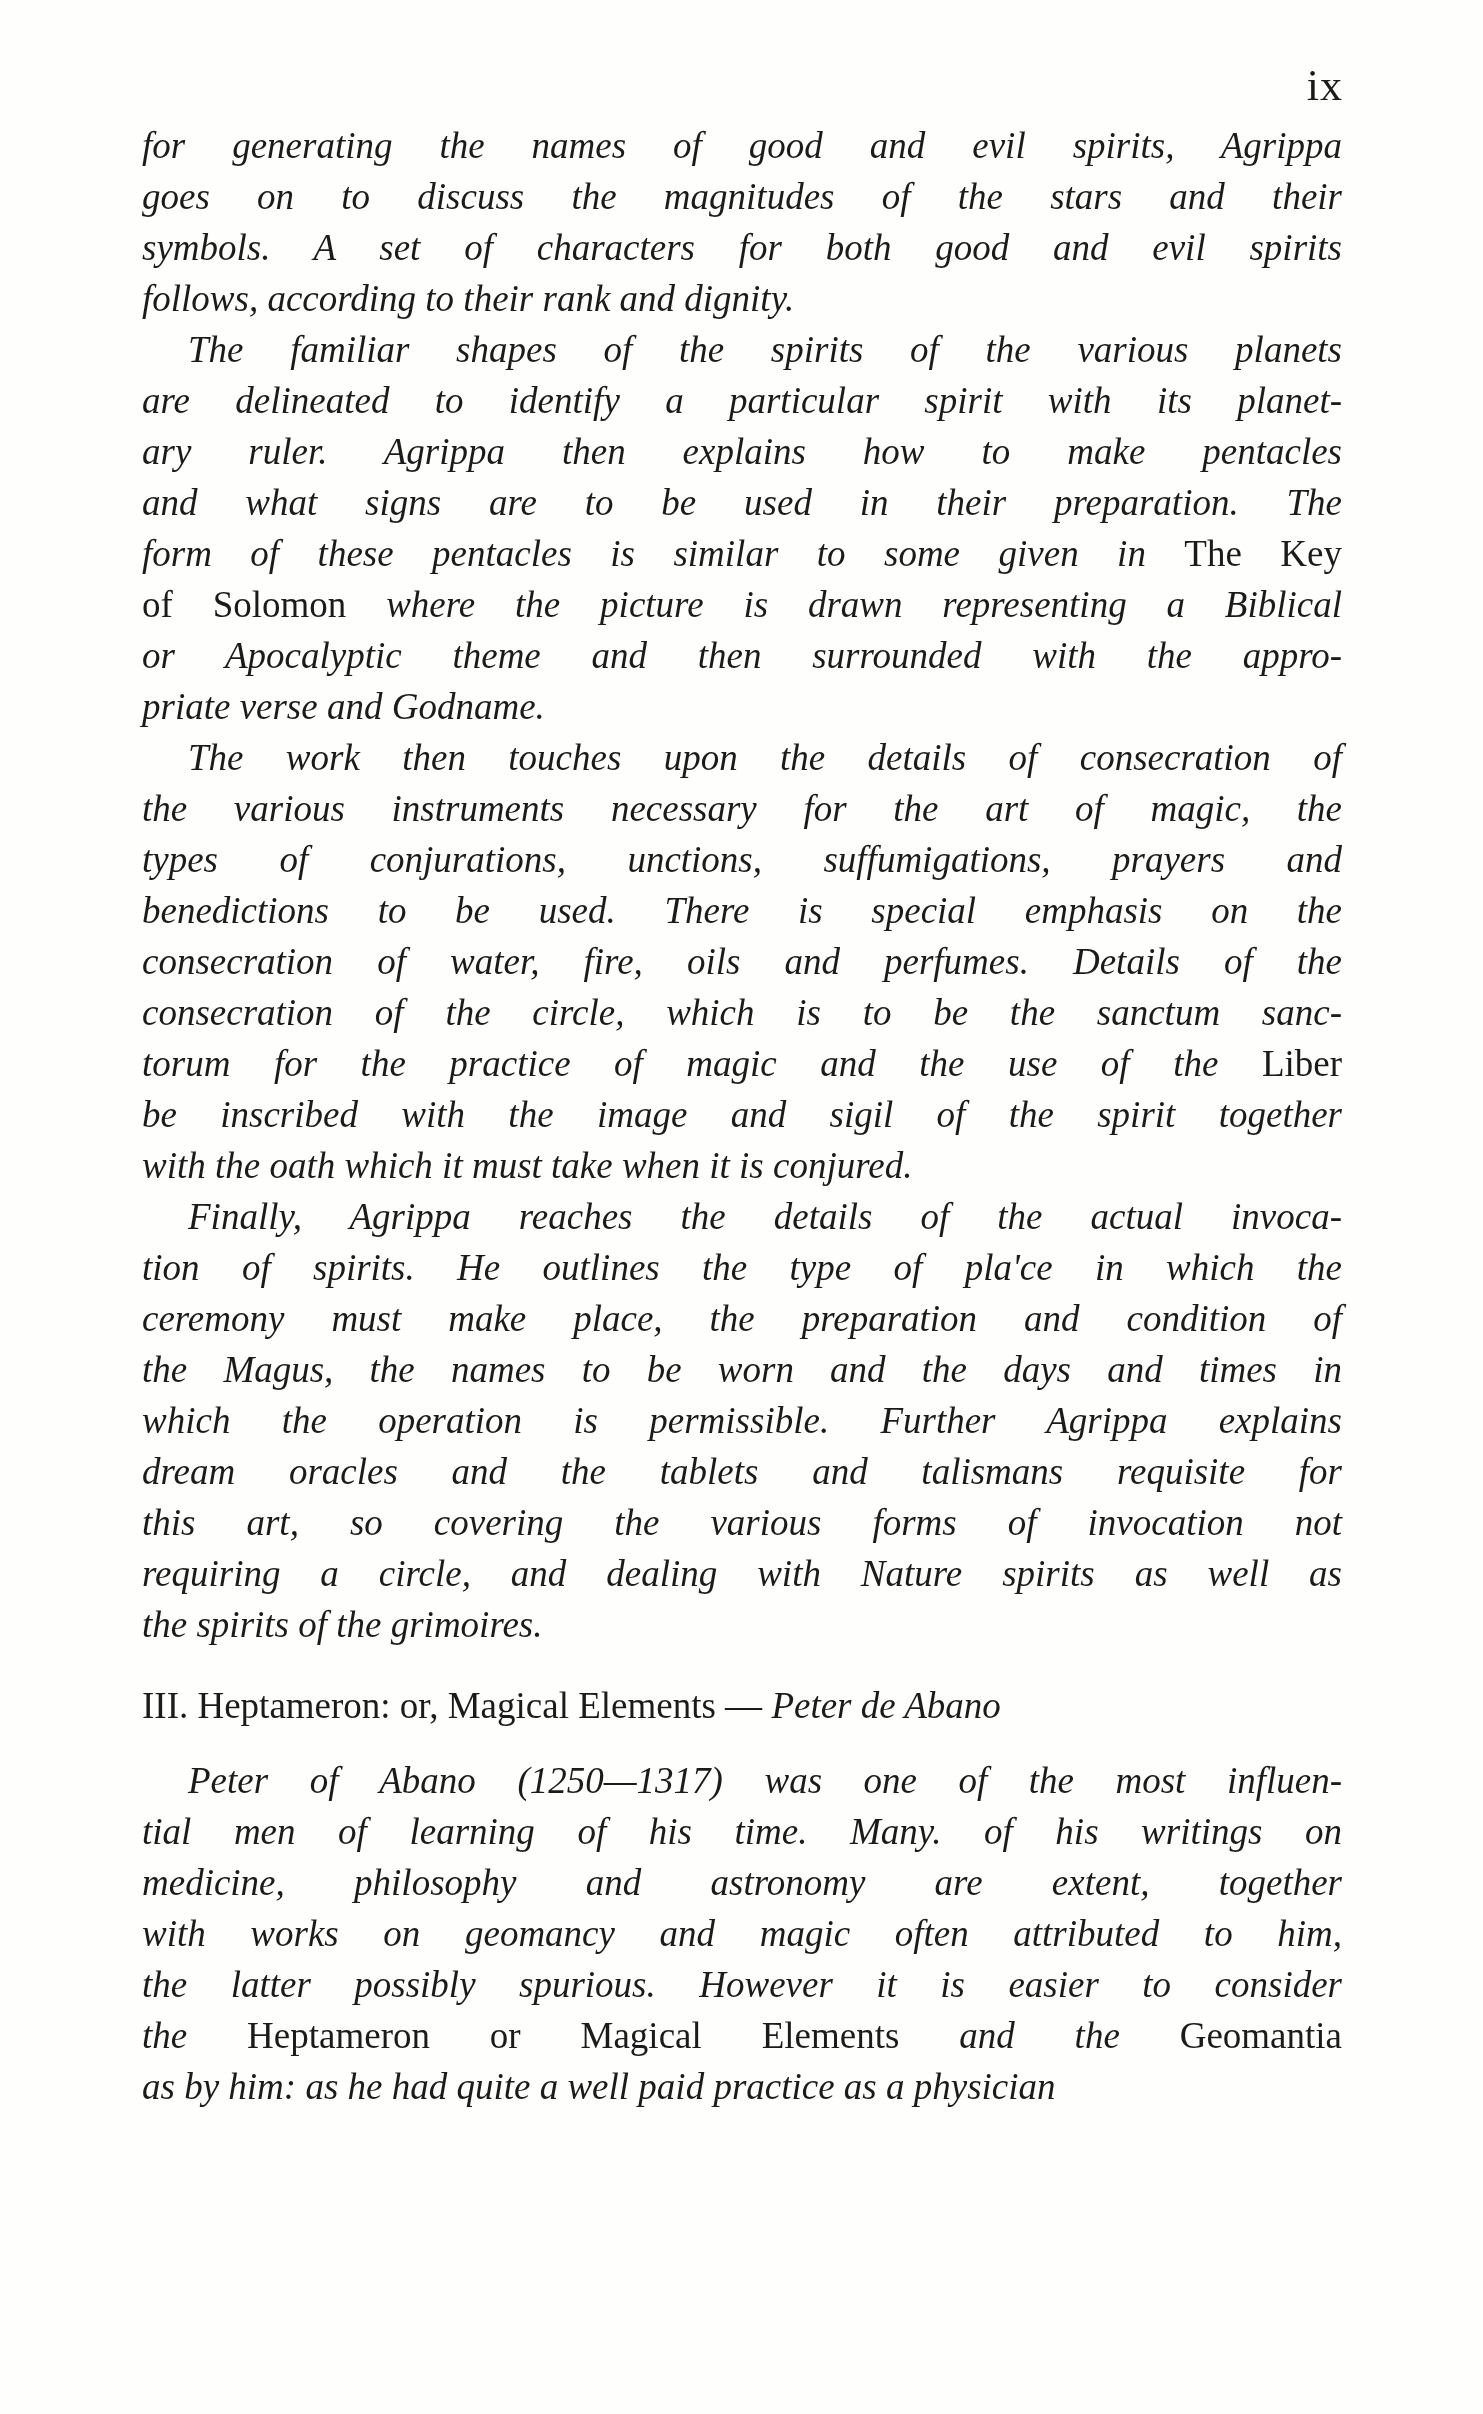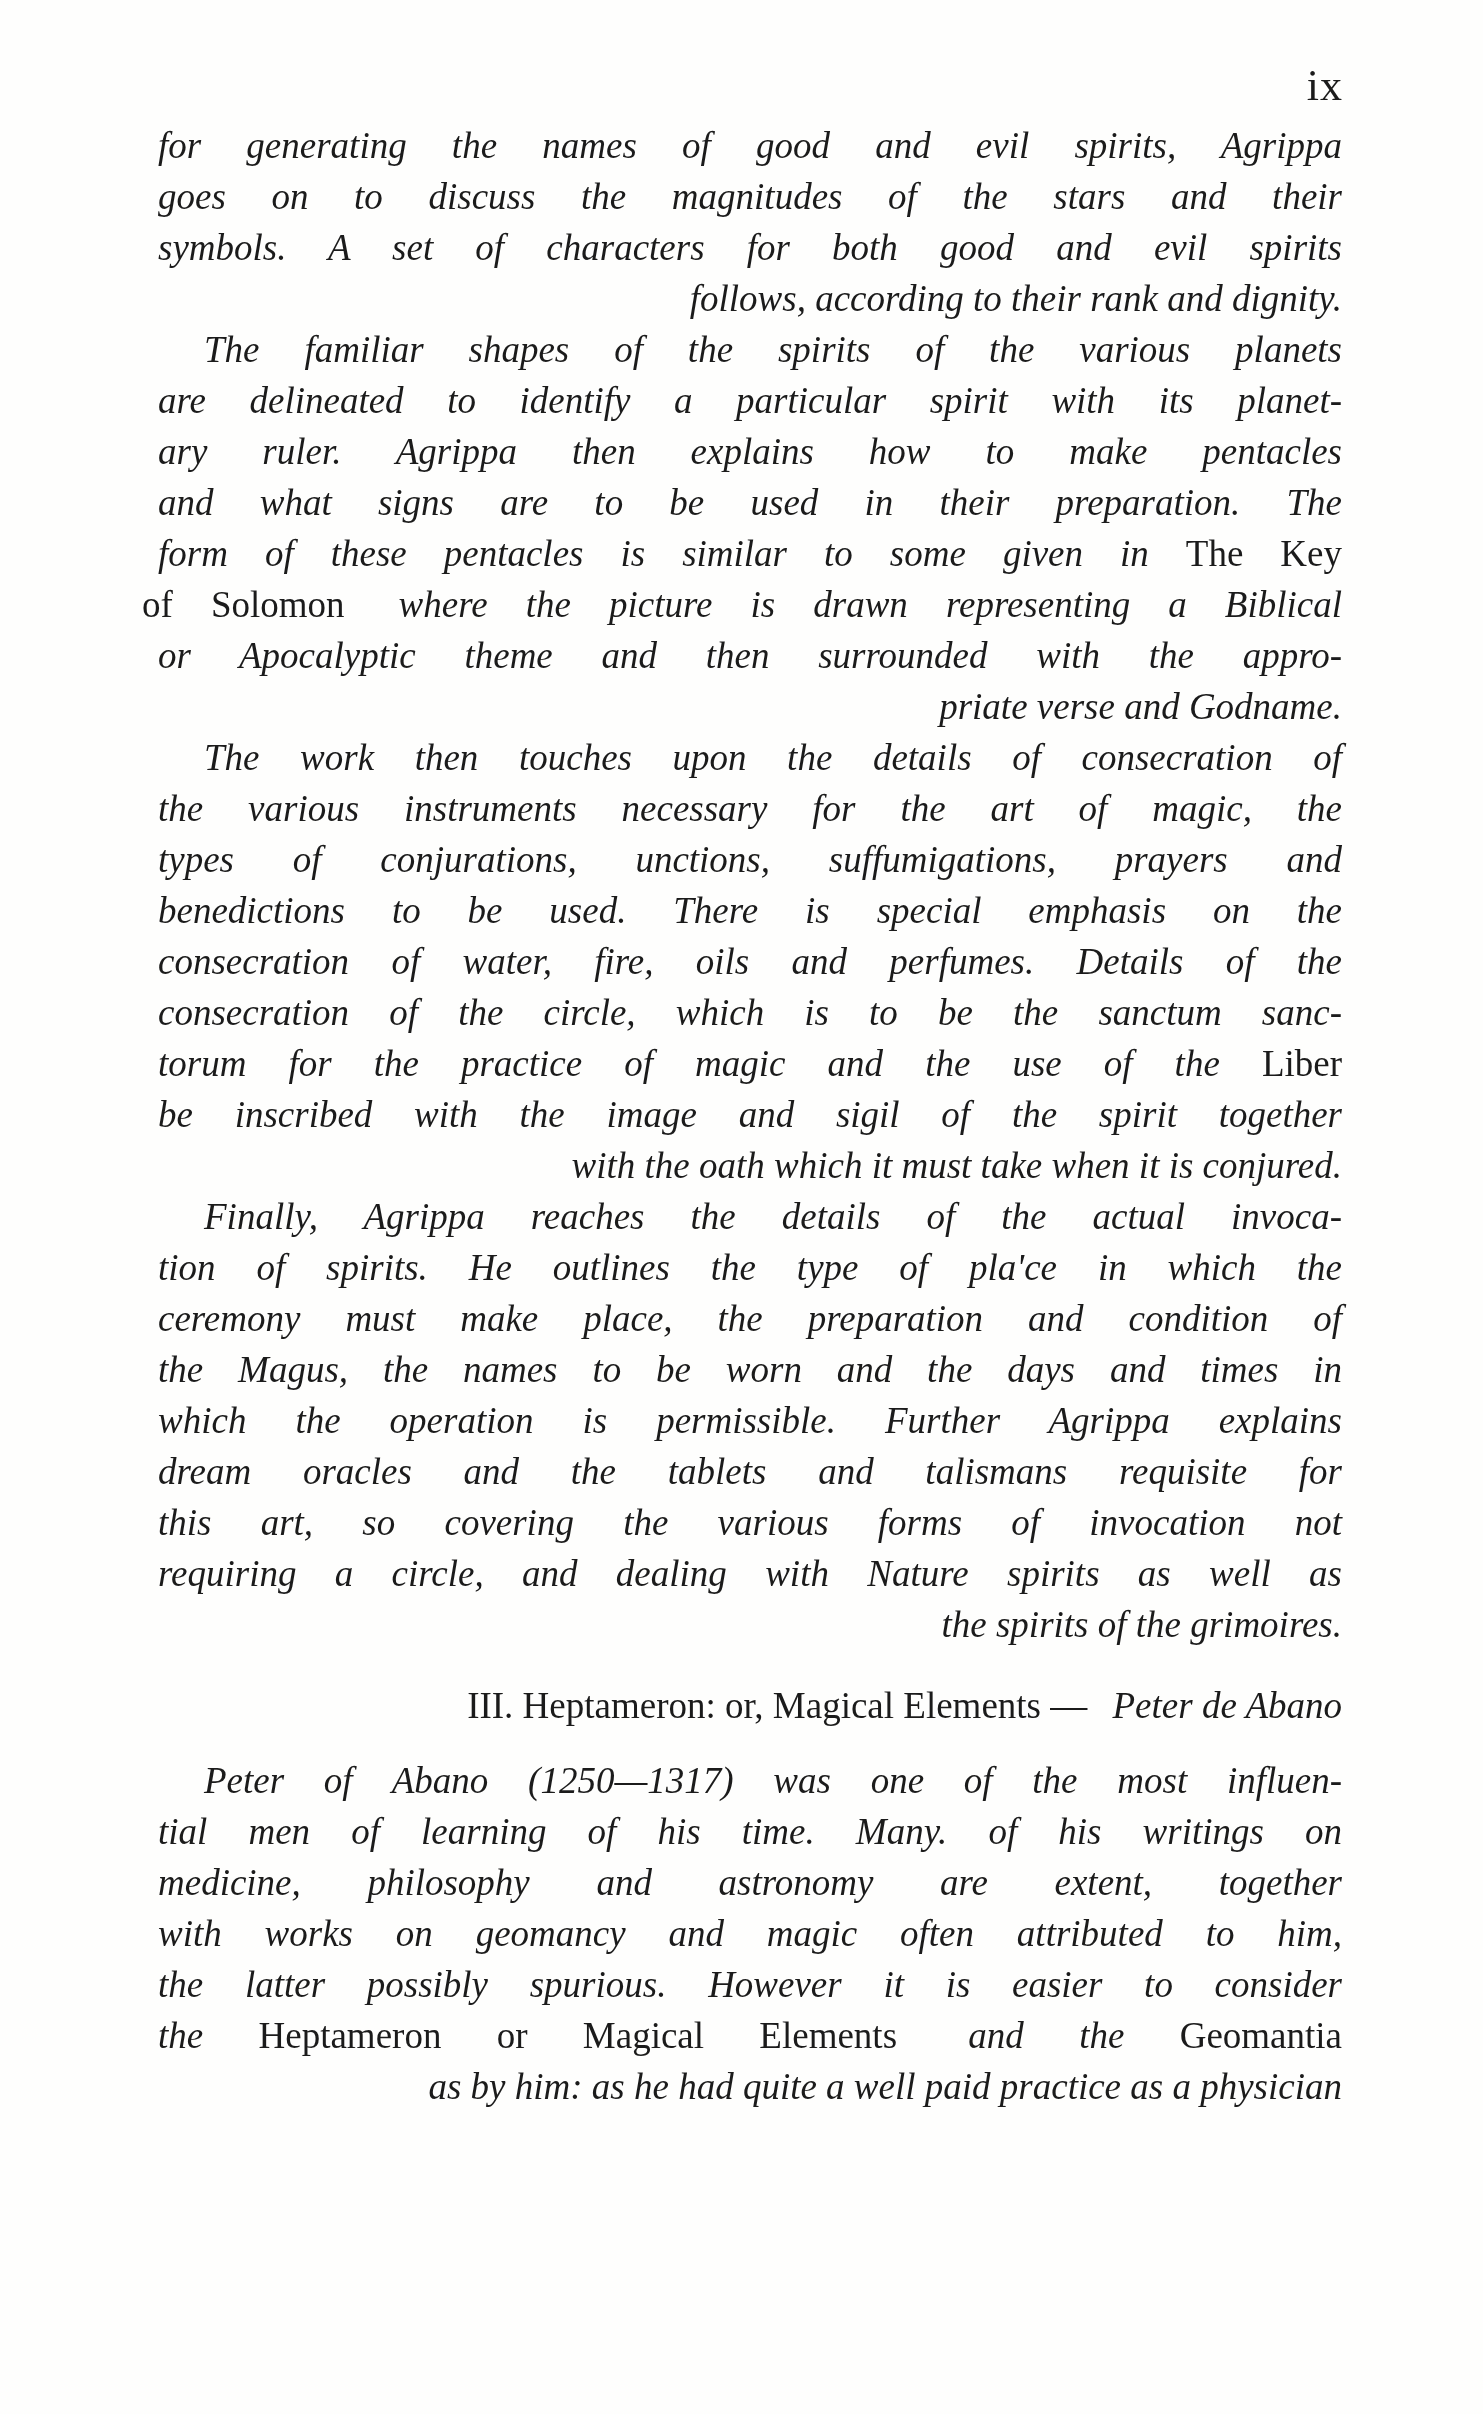--- a/index.html
+++ b/index.html
@@ -37,30 +37,30 @@
     padding: 0;
     font-weight: normal;
     font-size: 37px;
   }
   .heading {
     margin: 30px 0 24px 0;
     font-style: normal;
   }
   .line {
     display: block;
-    text-align: right;
+    text-align: left;
   }
   .jl {
     text-align: justify;
     text-align-last: justify;
   }
   .para.indent .line:first-child {
     text-indent: 46px;
   }
-  .i { font-style: italic; margin-left: 16px; }
+  .i { font-style: italic; }
   .r { font-style: normal; }
 </style>
 </head>
 <body>
 
 <div class="page">
   <div class="page-number">ix</div>
   <main class="text-block">
       <p class="block para">
         <span class="line jl"><span class="i">for generating the names of good and evil spirits, Agrippa</span></span>

